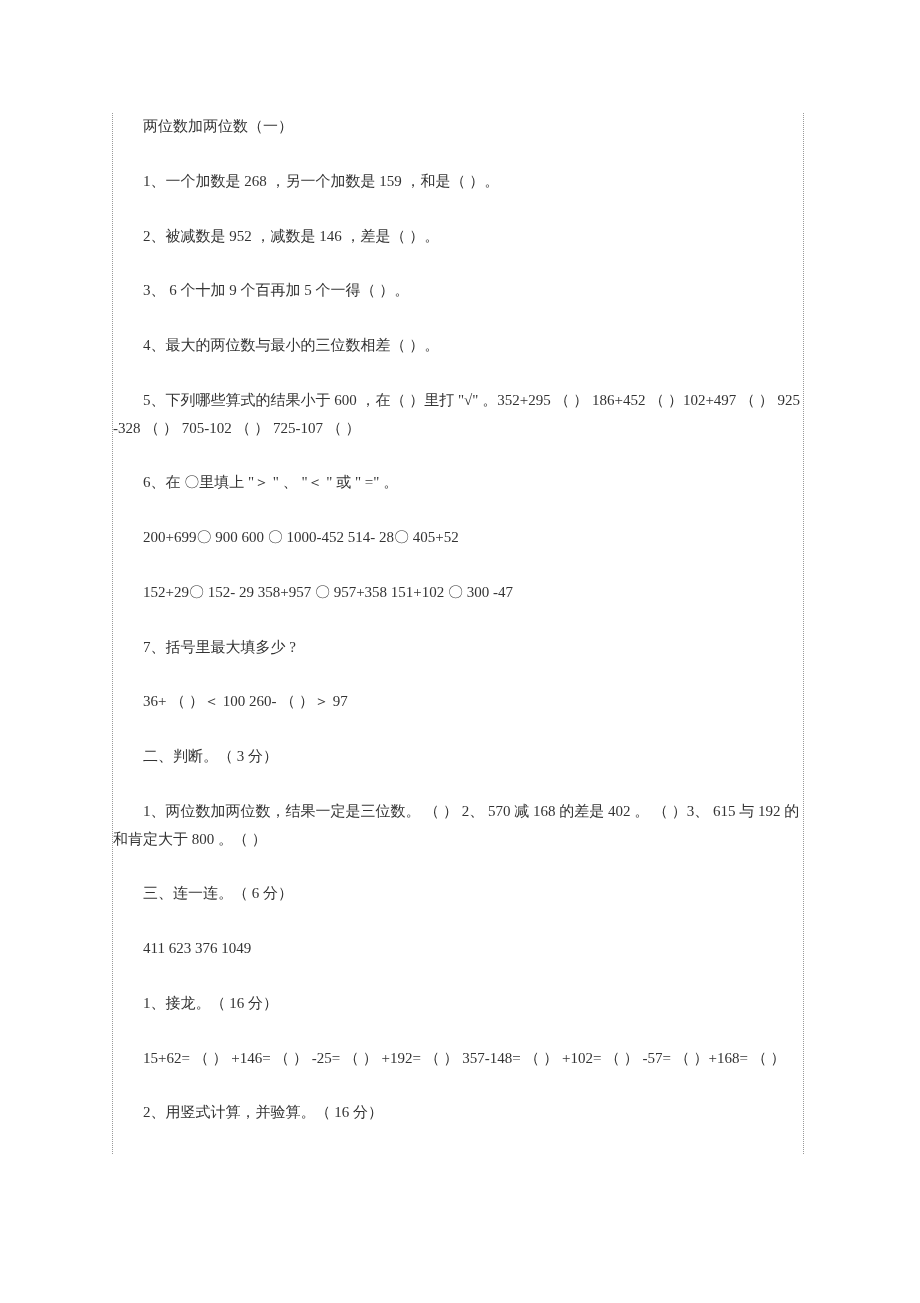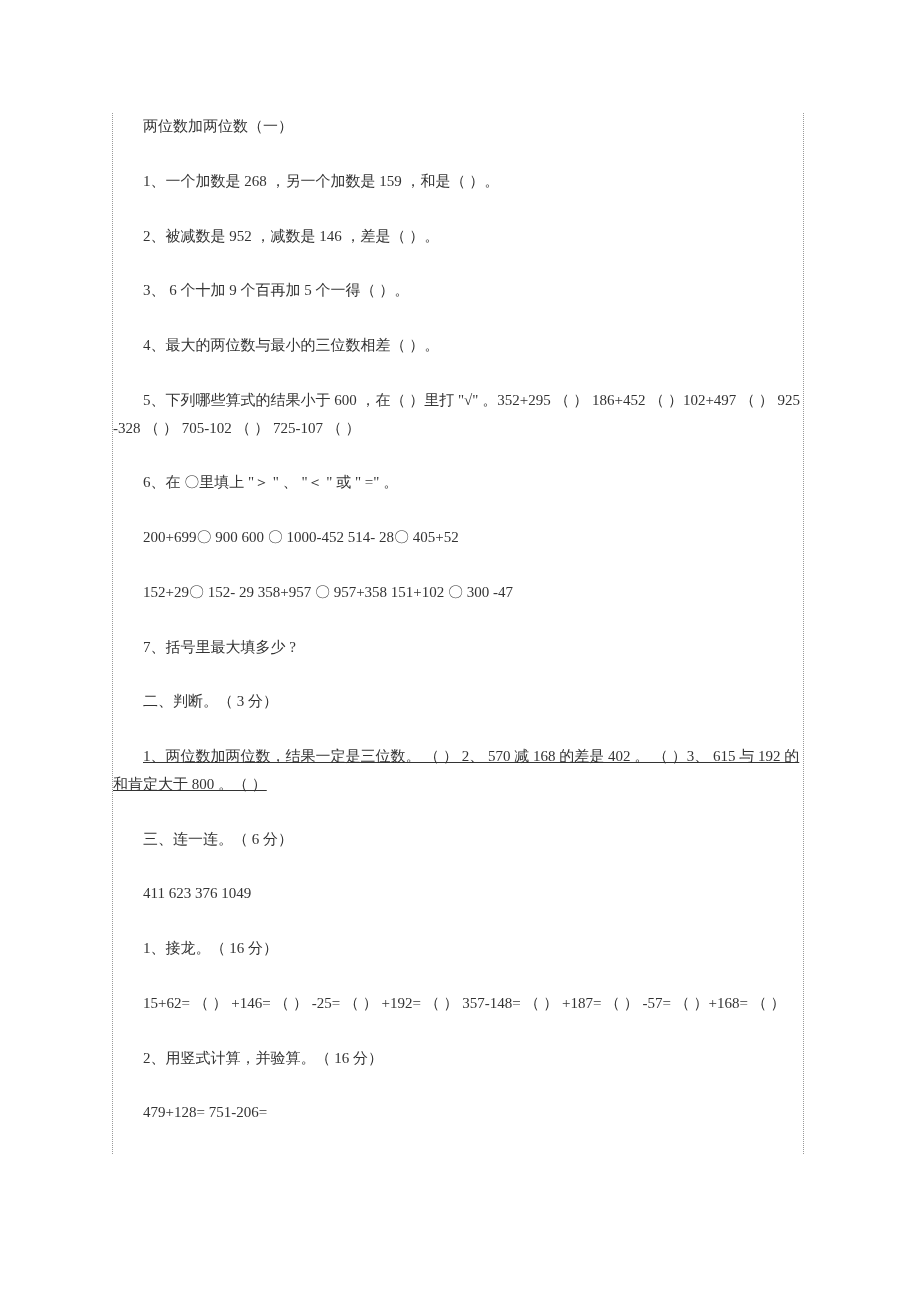--- a/index.html
+++ b/index.html
@@ -67,37 +67,37 @@
   <p class="para">
     <span class="para-content">200+699〇 900 600 〇 1000-452 514- 28〇 405+52</span>
   </p>
   <p class="para">
     <span class="para-content">152+29〇 152- 29 358+957 〇 957+358 151+102 〇 300 -47</span>
   </p>
   <p class="para">
     <span class="para-content">7、括号里最大填多少 ?</span>
   </p>
   <p class="para">
+    <span class="para-content">36+ （  ）＜ 100 260- （  ）＞ 97</span>
+  </p>
+  <p class="para">
     <span class="para-content">二、判断。（  3 分）</span>
   </p>
-  <p class="para no-indent" style="text-indent:2em;text-decoration:underline;">
+  <p class="para no-indent" style="text-indent:2em;">
     <span class="para-content">1、两位数加两位数，结果一定是三位数。    （   ） 2、  570 减 168 的差是   402  。 （  ）3、 615 与 192 的和肯定大于    800 。（  ）</span>
   </p>
   <p class="para">
     <span class="para-content">三、连一连。（  6 分）</span>
   </p>
   <p class="para">
     <span class="para-content">411 623 376 1049</span>
   </p>
   <p class="para">
     <span class="para-content">1、接龙。（  16 分）</span>
   </p>
   <p class="para no-indent" style="text-indent:2em;">
-    <span class="para-content">15+62= （  ） +146= （  ） -25= （  ） +192= （  ） 357-148= （  ） +187= （  ） -57= （  ）+168= （  ）</span>
+    <span class="para-content">15+62= （  ） +146= （  ） -25= （  ） +192= （  ） 357-148= （  ） +102= （  ） -57= （  ）+168= （  ）</span>
   </p>
   <p class="para">
     <span class="para-content">2、用竖式计算，并验算。（   16 分）</span>
-  </p>
-  <p class="para">
-    <span class="para-content">479+128= 751-206=</span>
   </p>
 
 </div>
 
 </body></html>

